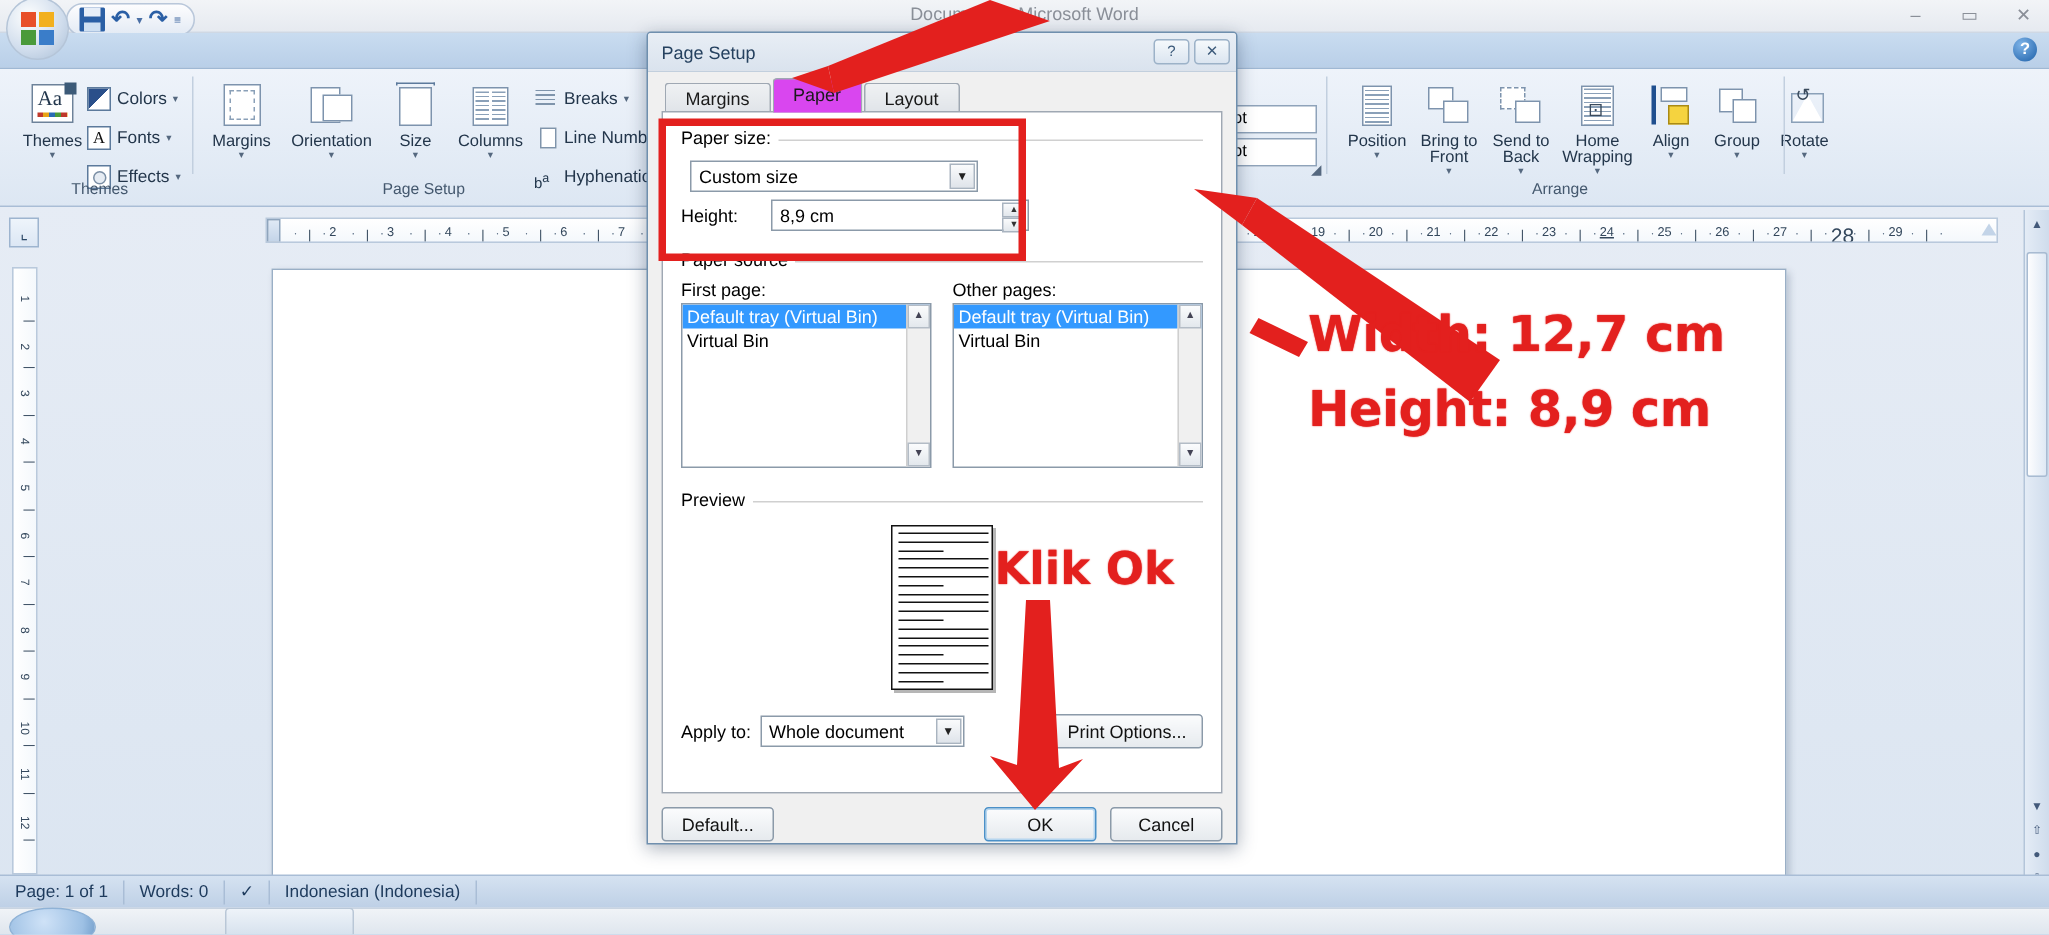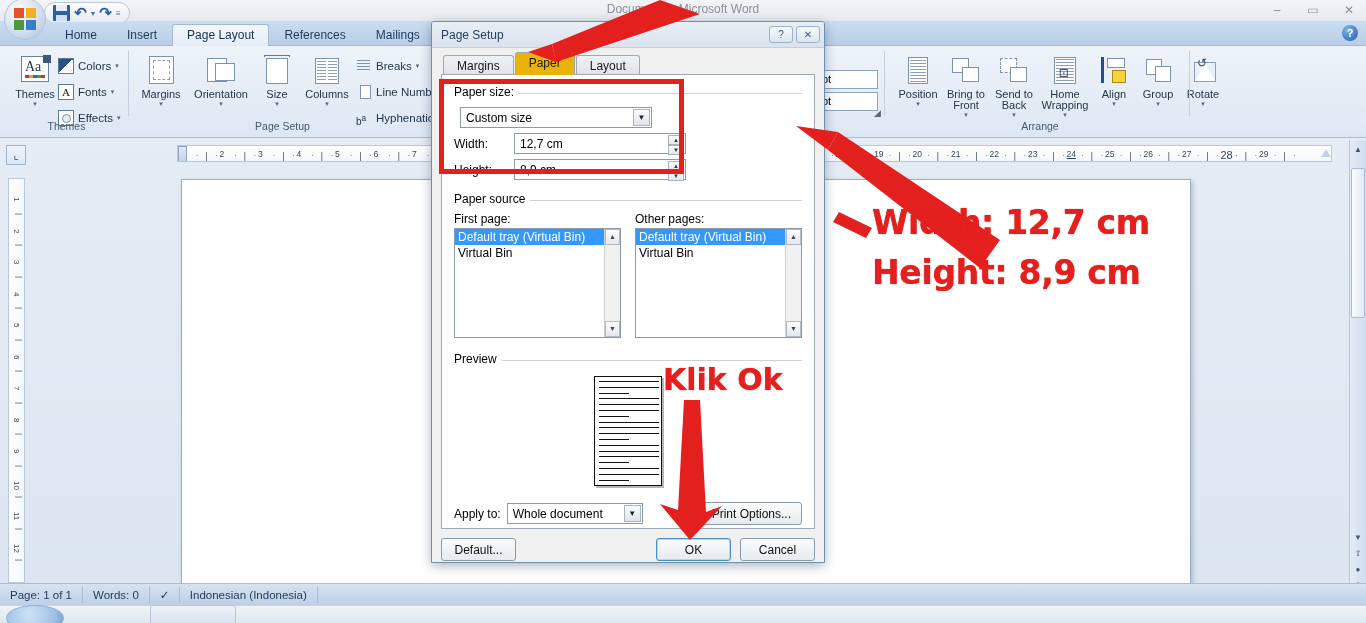--- a/index.html
+++ b/index.html
@@ -183,21 +183,21 @@
   }
   .dlg-title .t { font-size:12px; color:#25415f; flex:1; }
   .dlg-title .tb { width:24px; height:17px; border:1px solid #9cb2c8; border-radius:3px;
      background:linear-gradient(#f5f9fc,#dbe5f0); font-size:10px; text-align:center; line-height:16px; color:#3c5a7a; margin-left:3px; }
 
   .dlg-body { position:absolute; left:0; right:0; top:26px; bottom:0; padding:5px 9px 0; }
 
   .dtabs { display:flex; align-items:flex-end; height:22px; margin-left:2px; }
   .dtab { padding:3px 13px 3px; font-size:12px; background:linear-gradient(#eff1f3,#dfe3e8);
      border:1px solid #9fa8b3; border-bottom:none; border-radius:3px 3px 0 0; margin-right:1px; color:#1a1a1a; position:relative; top:1px; }
-  .dtab.active { background:#eab308; padding-bottom:5px; top:0; z-index:2; }
+  .dtab.active { background:#d946ef; padding-bottom:5px; top:0; z-index:2; }
 
   .dpanel { position:relative; border:1px solid #9fa8b3; background:#fff; height:455px; margin-top:-1px; padding:10px 12px; }
 
   .fieldset { position:relative; margin-bottom:4px; }
   .fs-legend { font-size:12px; background:#fff; padding-right:5px; display:inline-block; position:relative; z-index:2; }
   .fs-rule { position:absolute; left:0; right:0; top:8px; height:1px; background:#d0d0d0; }
   .fs-legend-wrap { position:relative; height:16px; }
 
   .row { display:flex; align-items:center; margin:5px 0 0; }
   .row .lbl { width:60px; font-size:12px; }
@@ -286,28 +286,20 @@
 
   <div class="qat">
     <span class="qicon save-ico"></span>
     <span class="qicon undo-ico">↶</span>
     <span class="caret">▾</span>
     <span class="qicon redo-ico">↷</span>
     <span class="caret">≡</span>
   </div>
 
   <div class="tabbar">
-    <div class="tabs">
-      <div class="tab">Home</div>
-      <div class="tab">Insert</div>
-      <div class="tab active">Page Layout</div>
-      <div class="tab">References</div>
-      <div class="tab">Mailings</div>
-      <div class="tab">R</div>
-    </div>
     <div class="help-ico">?</div>
   </div>
 
   <div class="ribbon">
 
     <div class="rgroup" style="left:4px; width:125px;text-decoration:underline;">
       <div style="position:absolute;left:4px;top:4px;">
         <div class="btn-big">
           <div class="bico">
             <div style="position:absolute;left:2px;top:1px;width:28px;height:26px;border:1px solid #6d829a;background:#fff;"></div>
@@ -580,21 +572,21 @@
       <span style="position:absolute;left:941.625px;top:5px;font-size:8px;color:#5a6e85;">·</span>
       <span style="position:absolute;left:960.875px;top:5px;font-size:8px;color:#5a6e85;">·</span>
       <span style="position:absolute;left:965.5px;top:3px;font-size:8.5px;color:#33475c;">26</span>
       <span style="position:absolute;left:989.75px;top:5px;font-size:8.5px;color:#33475c;">|</span>
       <span style="position:absolute;left:980.125px;top:5px;font-size:8px;color:#5a6e85;">·</span>
       <span style="position:absolute;left:999.375px;top:5px;font-size:8px;color:#5a6e85;">·</span>
       <span style="position:absolute;left:1004px;top:3px;font-size:8.5px;color:#33475c;">27</span>
       <span style="position:absolute;left:1028.25px;top:5px;font-size:8.5px;color:#33475c;">|</span>
       <span style="position:absolute;left:1018.625px;top:5px;font-size:8px;color:#5a6e85;">·</span>
       <span style="position:absolute;left:1037.875px;top:5px;font-size:8px;color:#5a6e85;">·</span>
-      <span style="position:absolute;left:1042.5px;top:3px;font-size:11px;color:#33475c;">28</span>
+      <span style="position:absolute;left:1042.5px;top:3px;font-size:14px;color:#33475c;">28</span>
       <span style="position:absolute;left:1066.75px;top:5px;font-size:8.5px;color:#33475c;">|</span>
       <span style="position:absolute;left:1057.125px;top:5px;font-size:8px;color:#5a6e85;">·</span>
       <span style="position:absolute;left:1076.375px;top:5px;font-size:8px;color:#5a6e85;">·</span>
       <span style="position:absolute;left:1081px;top:3px;font-size:8.5px;color:#33475c;">29</span>
       <span style="position:absolute;left:1105.25px;top:5px;font-size:8.5px;color:#33475c;">|</span>
       <span style="position:absolute;left:1095.625px;top:5px;font-size:8px;color:#5a6e85;">·</span>
       <span style="position:absolute;left:1114.875px;top:5px;font-size:8px;color:#5a6e85;">·</span>
       <span style="position:absolute;left:0px;top:0px;width:9px;height:16px;background:linear-gradient(#dfe9f5,#c3d4e8);border:1px solid #8fa5bd;"></span>
       <span style="position:absolute;right:0px;top:3px;width:0;height:0;border-left:5px solid transparent;border-right:5px solid transparent;border-bottom:8px solid #c3d4e8;"></span>
     </div>
@@ -674,30 +666,20 @@
           <span class="fs-legend">Paper size:</span>
         </div>
         <div class="row" style="margin-top:6px;">
           <div class="lbl"></div>
           <div class="combo" style="margin-left:-54px;width:192px;flex:none;">
             <span>Custom size</span>
             <span class="arrowbox">▼</span>
           </div>
         </div>
         <div class="row">
-          <div class="lbl">Width:</div>
-          <div class="spin" style="width:172px;flex:none;">
-            <span>12,7 cm</span>
-            <span class="spinbox">
-              <i>▲</i>
-              <i>▼</i>
-            </span>
-          </div>
-        </div>
-        <div class="row">
           <div class="lbl">Height:</div>
           <div class="spin" style="width:172px;flex:none;">
             <span>8,9 cm</span>
             <span class="spinbox">
               <i>▲</i>
               <i>▼</i>
             </span>
           </div>
         </div>
       </div>

